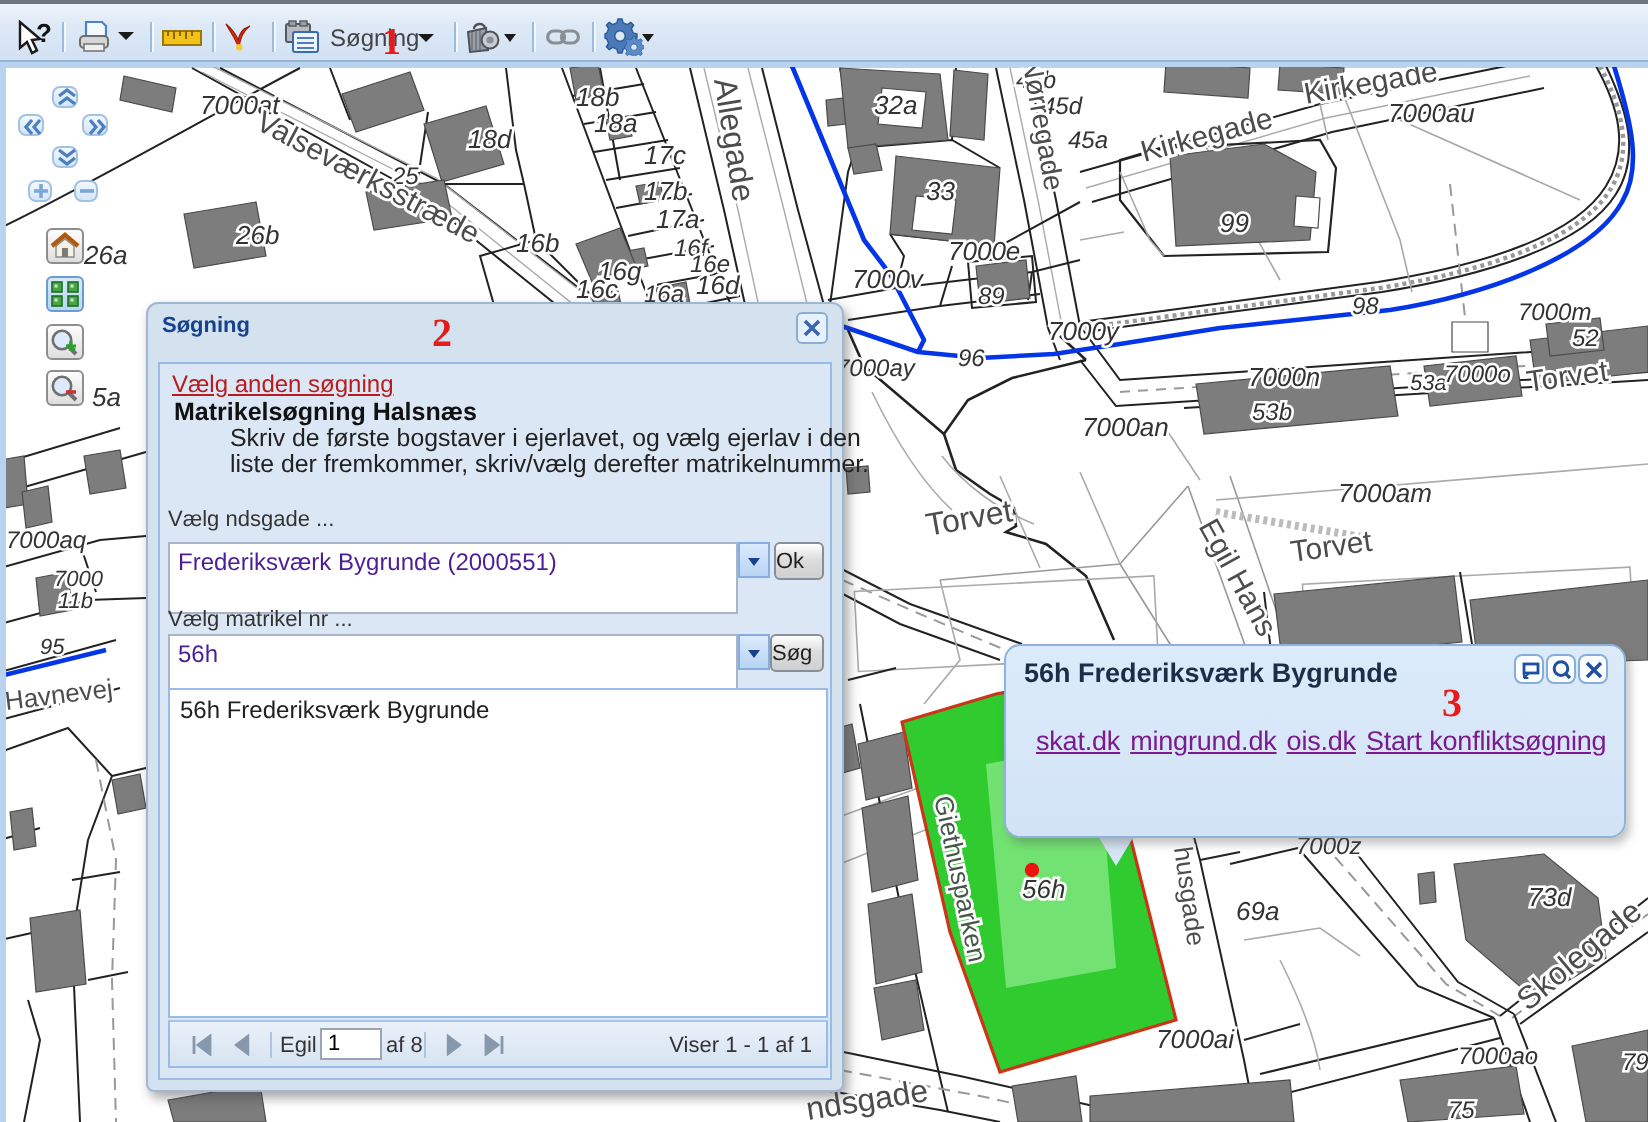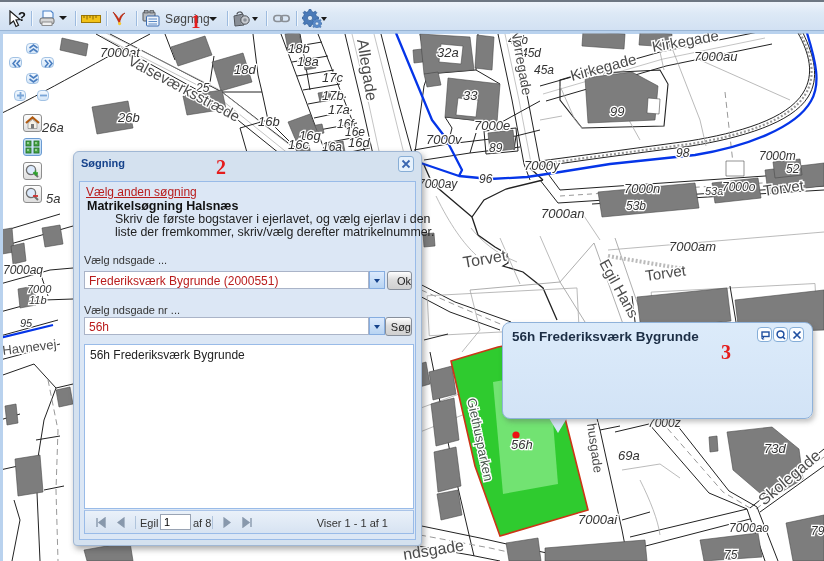--- a/index.html
+++ b/index.html
@@ -18,24 +18,24 @@
 .toolb.sel{background:linear-gradient(#d6e9fb,#b8d7f4);border-color:#6b9bd2;}
 
 #win{position:absolute;left:73px;top:151px;width:349px;height:395px;background:#d4e1ef;border:1px solid #a0b7d4;border-radius:6px 6px 4px 4px;box-shadow:2px 3px 6px rgba(60,60,60,.45);box-sizing:border-box;}
 #win .wtitle{position:absolute;left:7px;top:5px;font-size:11px;font-weight:bold;color:#15428b;}
 #winx{position:absolute;right:7px;top:4px;width:14px;height:14px;border:1px solid #88aed6;border-radius:3px;background:#e6f1fc;}
 #winbody{position:absolute;left:5px;top:29px;width:337px;height:359px;background:#dce7f5;border:1px solid #99bbe8;box-sizing:border-box;}
 #winbody .lnk{position:absolute;left:6px;top:3px;font-size:12px;color:#b91c1c;text-decoration:underline;}
 #winbody .h1{position:absolute;left:7px;top:17px;font-size:12.5px;font-weight:bold;color:#111;}
 #winbody .para{position:absolute;left:7px;top:31px;width:324px;font-size:12.4px;line-height:12.9px;color:#222;margin-left:28px;}
 .flabel{position:absolute;font-size:11px;color:#333;}
-.combo{position:absolute;height:18px;background:#fff;border:1px solid #aab4c8;box-sizing:border-box;font-size:12px;color:#b91c1c;padding:2px 0 0 4px;}
+.combo{position:absolute;height:36px;background:#fff;border:1px solid #aab4c8;box-sizing:border-box;font-size:12px;color:#4c1d95;padding:2px 0 0 4px;}
 .trig{position:absolute;width:16px;height:18px;background:linear-gradient(#dceafd,#b8d4f2);border:1px solid #86ade0;box-sizing:border-box;}
 .trig:after{content:"";position:absolute;left:4px;top:7px;width:0;height:0;border-left:3.5px solid transparent;border-right:3.5px solid transparent;border-top:4px solid #15428b;}
-.btn{position:absolute;height:19px;background:linear-gradient(#ffffff,#dddddd 45%,#d0d0d0);border:1px solid #878f9b;border-radius:3px;box-sizing:border-box;font-size:11px;color:#222;text-align:right;padding-top:3px;}
+.btn{position:absolute;height:19px;background:linear-gradient(#ffffff,#dddddd 45%,#d0d0d0);border:1px solid #878f9b;border-radius:3px;box-sizing:border-box;font-size:11px;color:#222;text-align:left;padding-top:3px;}
 #listbox{position:absolute;left:4px;top:162px;width:330px;height:165px;background:#fff;border:1px solid #99bbe8;box-sizing:border-box;font-size:12px;color:#222;padding:3px 0 0 5px;}
 #pager{position:absolute;left:4px;top:328px;width:330px;height:24px;background:linear-gradient(#eaf1f9,#d7e3f2);border:1px solid #99bbe8;border-top:1px solid #aac4e8;box-sizing:border-box;font-size:11px;color:#333;}
 #pager .pi{position:absolute;top:6px;}
 
 #pop{position:absolute;left:502px;top:322px;width:311px;height:97px;background:linear-gradient(#dcebfa,#d2e3f6);border:1px solid #8fb2da;border-radius:8px;box-shadow:2px 3px 5px rgba(80,80,80,.35);box-sizing:border-box;}
 #pop .ptitle{position:absolute;left:9px;top:6px;font-size:13.5px;font-weight:bold;color:#1c2e45;}
 .pbtn{position:absolute;top:4px;width:15px;height:15px;background:#fbfdff;border:1px solid #85aed8;border-radius:4px;box-sizing:border-box;}
 #plinks{position:absolute;left:15px;top:40px;font-size:13.5px;color:#7a1a8e;white-space:nowrap;letter-spacing:-0.1px;}
 #plinks span{text-decoration:underline;margin-right:5px;}
 #ptail{position:absolute;left:549px;top:418px;width:0;height:0;border-left:9px solid transparent;border-right:9px solid transparent;border-top:15px solid #d5e5f7;}
@@ -471,21 +471,21 @@
         </svg>
       </div>
  <div id="winbody">
   <span class="lnk">Vælg anden søgning</span>
   <span class="h1">Matrikelsøgning Halsnæs</span>
   <div class="para">Skriv de første bogstaver i ejerlavet, og vælg ejerlav i den liste der fremkommer, skriv/vælg derefter matrikelnummer.</div>
   <span class="flabel" style="left:4px;top:72px">Vælg ndsgade ...</span>
   <div class="combo" style="left:4px;top:89px;width:285px">Frederiksværk Bygrunde (2000551)</div>
   <div class="trig" style="left:289px;top:89px"></div>
   <div class="btn" style="left:307px;top:89px;width:25px">Ok</div>
-  <span class="flabel" style="left:4px;top:122px">Vælg ndsgade nr ...</span>
+  <span class="flabel" style="left:4px;top:122px">Vælg matrikel nr ...</span>
   <div class="combo" style="left:4px;top:135px;width:285px">56h</div>
   <div class="trig" style="left:289px;top:135px"></div>
   <div class="btn" style="left:305px;top:135px;width:27px">Søg</div>
   <div id="listbox">56h Frederiksværk Bygrunde</div>
   <div id="pager">
    <svg class="pi" style="left:10px" width="12" height="11" viewBox="0 0 12 11">
             <path d="M2,1 L2,10 M10,1 L4,5.5 L10,10 Z" fill="#8898ac" stroke="#8898ac" stroke-width="1.4"></path>
           </svg>
    <svg class="pi" style="left:31px" width="10" height="11" viewBox="0 0 10 11">
             <path d="M8,1 L2,5.5 L8,10 Z" fill="#8898ac" stroke="#8898ac" stroke-width="1.2"></path>
@@ -494,21 +494,21 @@
    <span class="pi" style="left:55px">Egil</span>
    <input class="pi" style="left: 75px; top: 3px; width: 26px; height: 14px; border: 1px solid rgb(154, 164, 180); font-size: 11px; font-family: &quot;Liberation Sans&quot;; padding: 0px 0px 0px 3px;" value="1">
    <span class="pi" style="left:108px">af 8</span>
    <span class="pi" style="left:127px;width:1px;height:13px;top:5px;background:#b0c4dc"></span>
    <svg class="pi" style="left:137px" width="10" height="11" viewBox="0 0 10 11">
             <path d="M2,1 L8,5.5 L2,10 Z" fill="#8898ac" stroke="#8898ac" stroke-width="1.2"></path>
           </svg>
    <svg class="pi" style="left:156px" width="12" height="11" viewBox="0 0 12 11">
             <path d="M10,1 L10,10 M2,1 L8,5.5 L2,10 Z" fill="#8898ac" stroke="#8898ac" stroke-width="1.4"></path>
           </svg>
-   <span class="pi" style="right:25px">Viser 1 - 1 af 1</span>
+   <span class="pi" style="right:7px">Viser 1 - 1 af 1</span>
   </div>
  </div>
 </div>
 
 <div id="ptail"></div>
 <div id="pop">
  <div class="ptitle">56h Frederiksværk Bygrunde</div>
  <div class="pbtn" style="right:40px">
         <svg width="12" height="12" viewBox="0 0 12 12" style="position:absolute;left:0.5px;top:0.5px">
           <rect x="3" y="3" width="7" height="4.5" fill="none" stroke="#1f4fa0" stroke-width="1.4"></rect>
@@ -519,17 +519,18 @@
         <svg width="12" height="12" viewBox="0 0 12 12" style="position:absolute;left:0.5px;top:0.5px">
           <circle cx="5.5" cy="5.3" r="3.4" fill="none" stroke="#1f4fa0" stroke-width="1.5"></circle>
           <path d="M7.8,7.8 L10,10" stroke="#1f4fa0" stroke-width="1.6"></path>
         </svg>
       </div>
  <div class="pbtn" style="right:8px">
         <svg width="12" height="12" viewBox="0 0 12 12" style="position:absolute;left:0.5px;top:0.5px">
           <path d="M2.5,2.5 L9.5,9.5 M9.5,2.5 L2.5,9.5" stroke="#1f4fa0" stroke-width="1.7"></path>
         </svg>
       </div>
+ <div id="plinks"><span>skat.dk</span><span>mingrund.dk</span><span>ois.dk</span><span>Start konfliktsøgning</span></div>
 </div>
 
 <div class="ann" style="left:191px;top:11px;font-size:19px">1</div>
 <div class="ann" style="left:216px;top:156px;font-size:20px">2</div>
 <div class="ann" style="left:721px;top:341px;font-size:20px">3</div>
 </div>
 </body></html>

